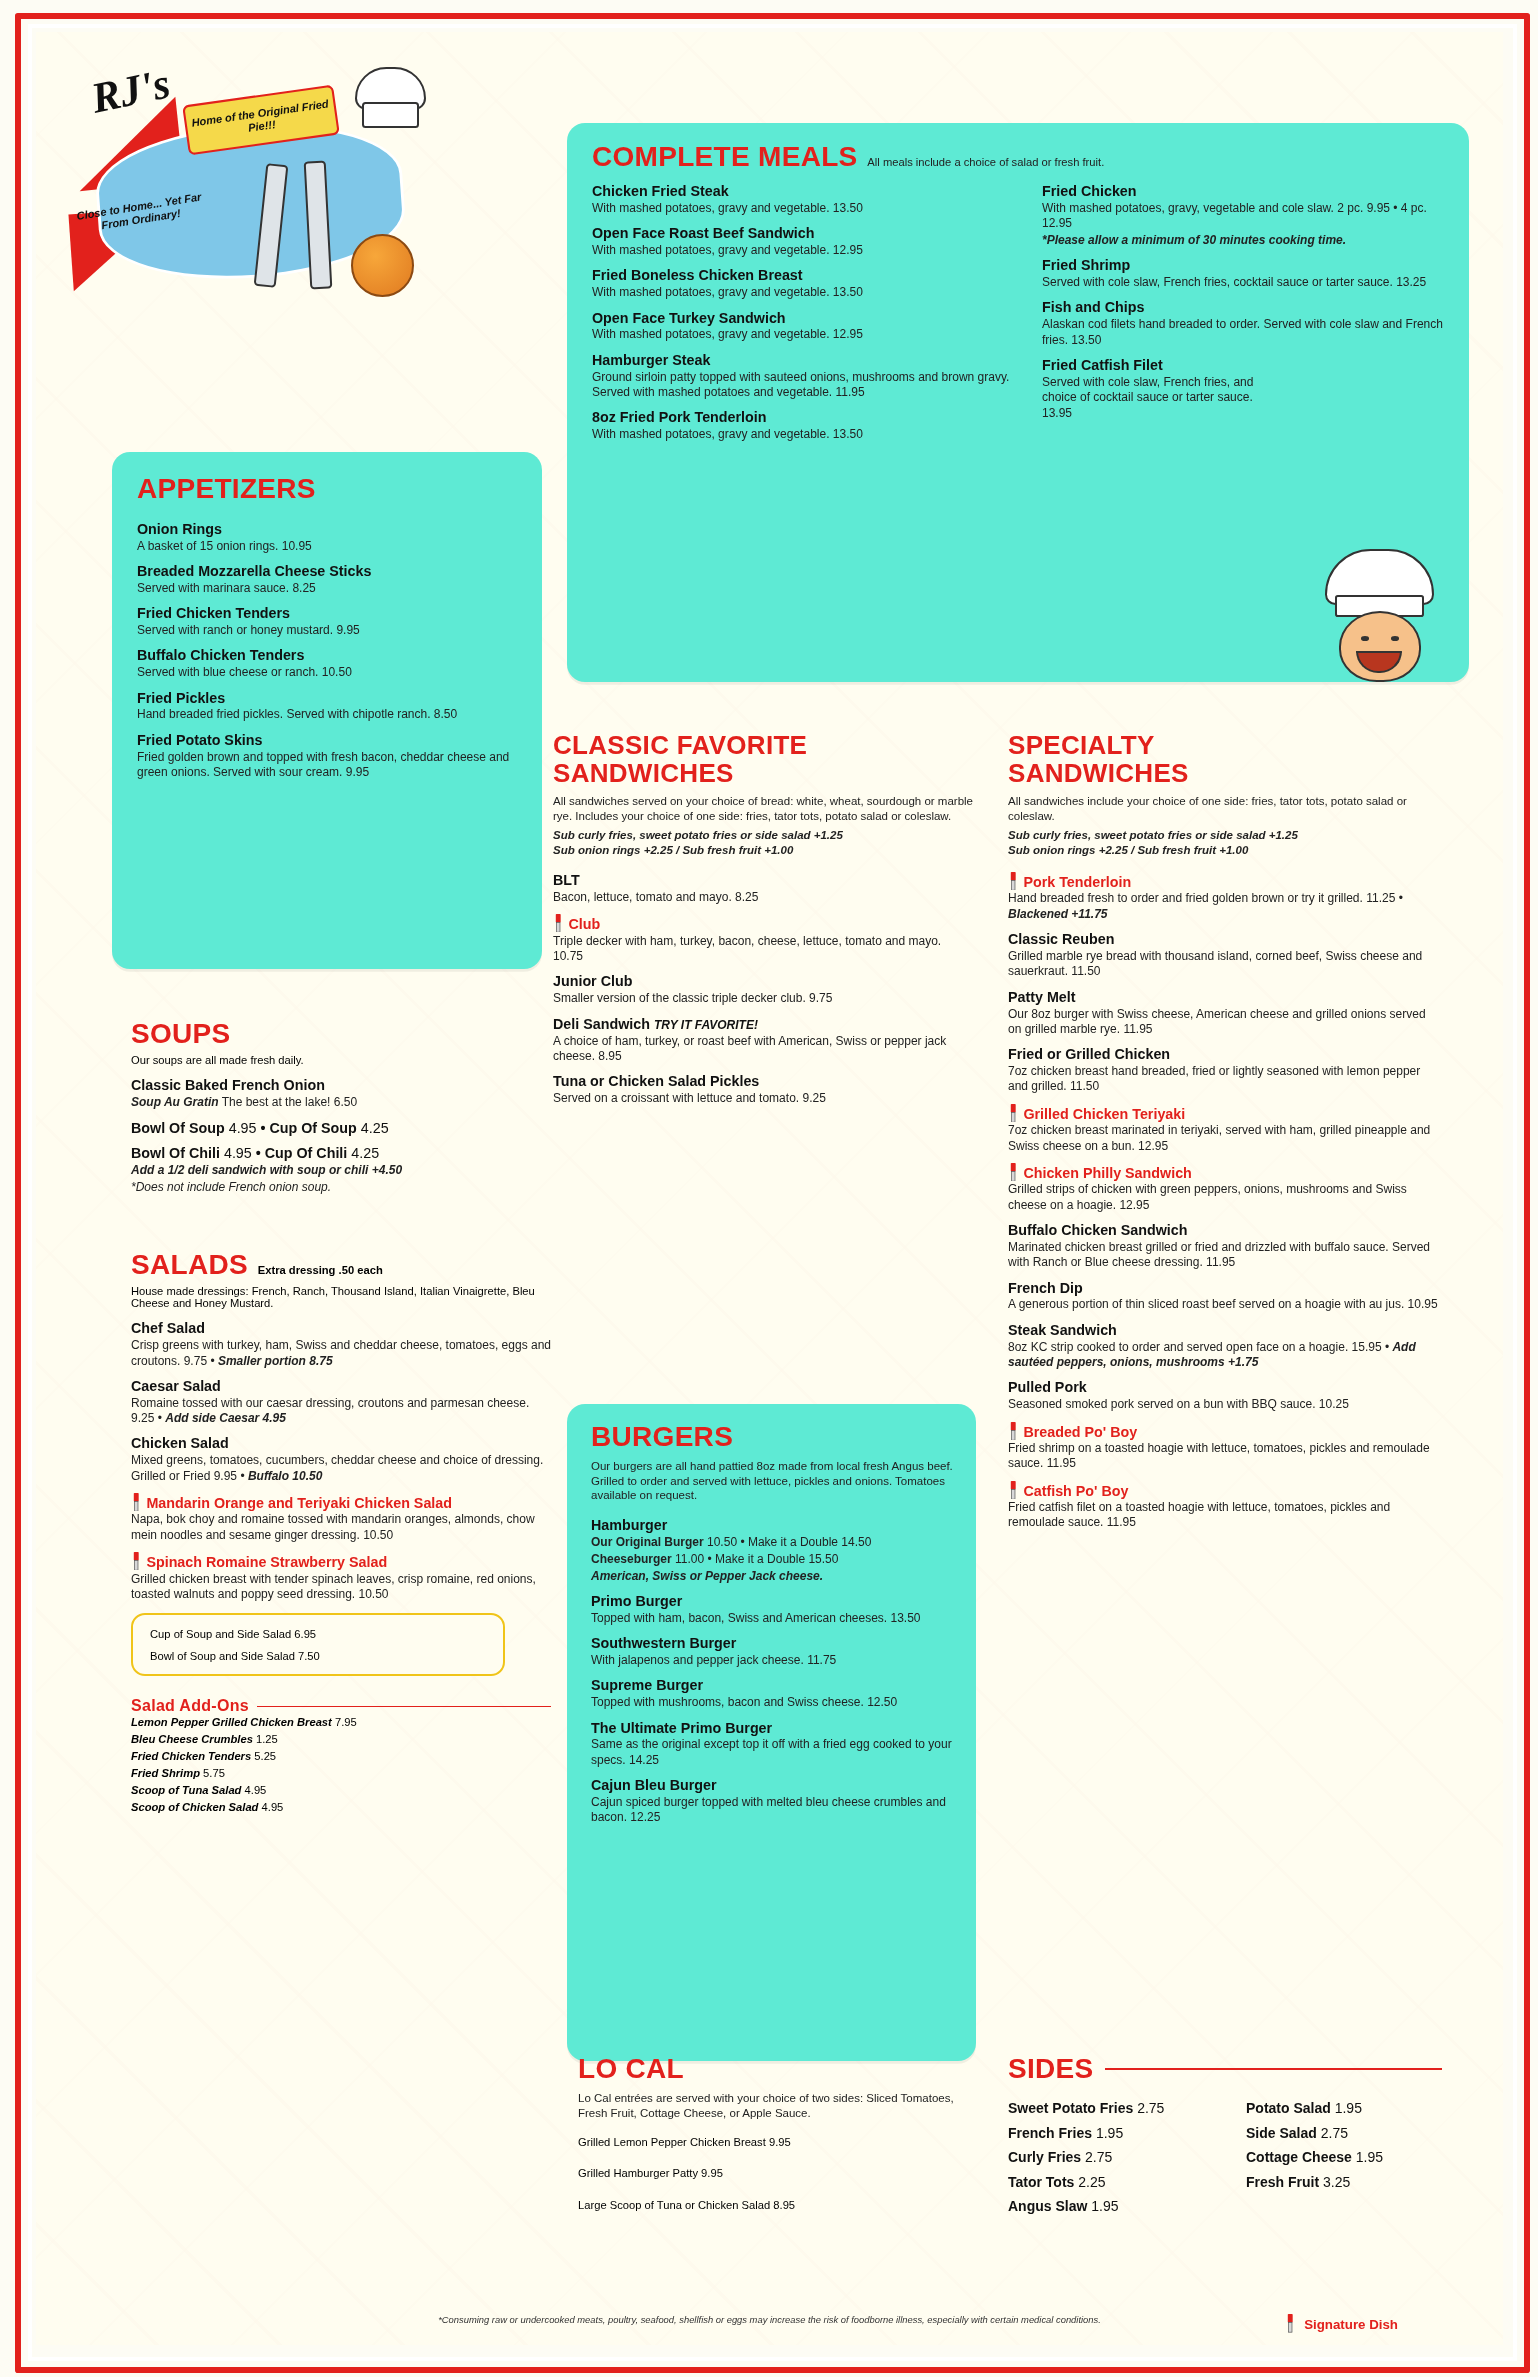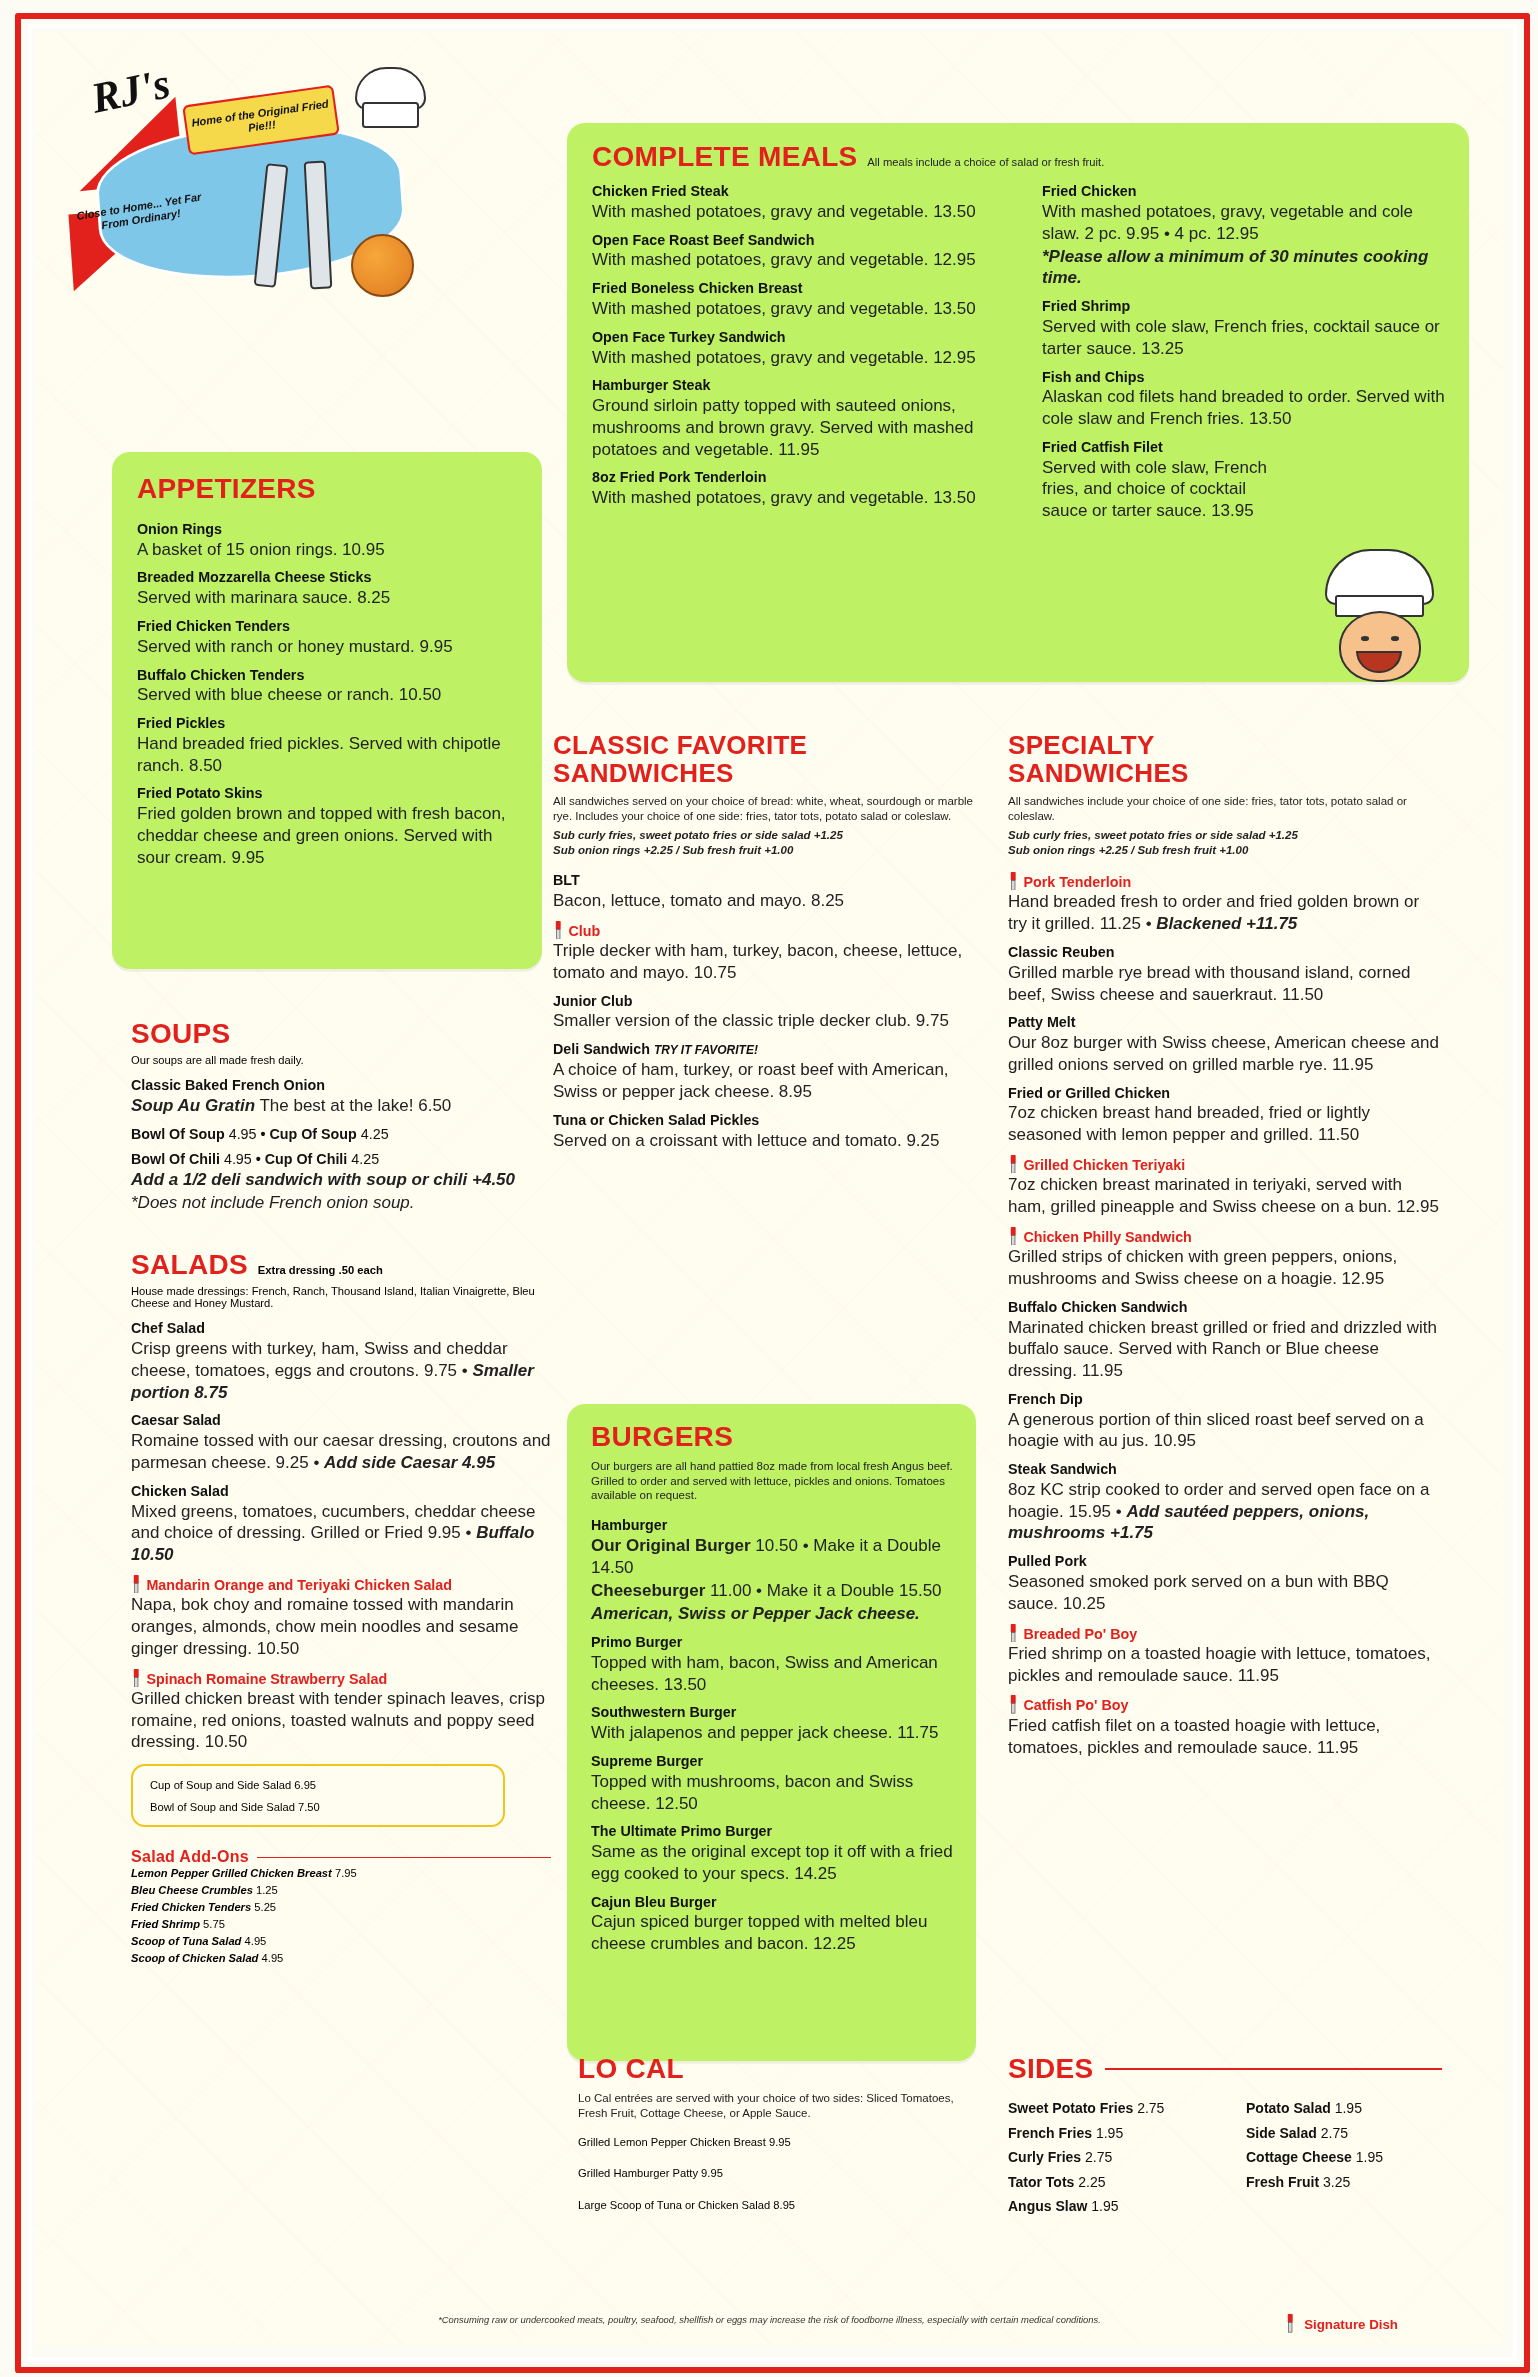--- a/index.html
+++ b/index.html
@@ -36,21 +36,21 @@
   }
   .content{position:absolute;left:36px;top:32px;width:1467px;height:2313px;}
 
   
   .sect-title{
     color:#e2211c;font-weight:bold;letter-spacing:0.3px;
     font-family:"Liberation Sans", sans-serif;
   }
   .item{margin-bottom:9px;}
   .item .nm{font-size:14.3px;font-weight:bold;color:#111;line-height:1.15;}
-  .item .ds{font-size:17px;color:#222;line-height:1.28;margin-top:1.4px;}
+  .item .ds{font-size:12px;color:#222;line-height:1.28;margin-top:1.4px;}
   .red .nm{color:#e2211c;}
   .it{font-style:italic;}
   .bi{font-style:italic;font-weight:bold;}
 
   
   .logo-box{position:absolute;left:14px;top:5.6px;width:392px;height:343px;}
   .logo-blue{
     position:absolute;left:50px;top:90px;width:301px;height:147px;
     background:#7fc7e8;border-radius:50%/38%;
     transform:rotate(-4deg);
@@ -88,21 +88,21 @@
   }
   .chefhat:before{
     content:"";position:absolute;left:4.2px;top:4.2px;width:67px;height:39px;background:#fff;border:2.1px solid #333;border-radius:34px 34px 12.6px 12.6px;
   }
   .chefhat:after{
     content:"";position:absolute;left:11.2px;top:39px;width:53px;height:22.4px;background:#fff;border:2.1px solid #333;border-radius:3.5px;
   }
 
   
   .box{
-    position:absolute;background:#bef264;border-radius:18px;
+    position:absolute;background:#5eead4;border-radius:18px;
     box-shadow:0 2.8px 0 rgba(0,0,0,.06);
   }
 
   
   #completeMeals{left:531px;top:91px;width:902px;height:559px;}
   #appetizers{left:76px;top:420px;width:430px;height:517px;}
   #burgers{left:531px;top:1372px;width:409px;height:657px;}
 
   .col{position:absolute;}
 

